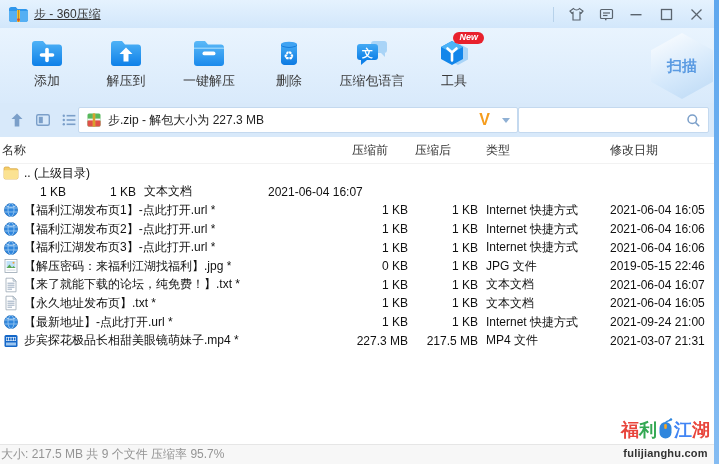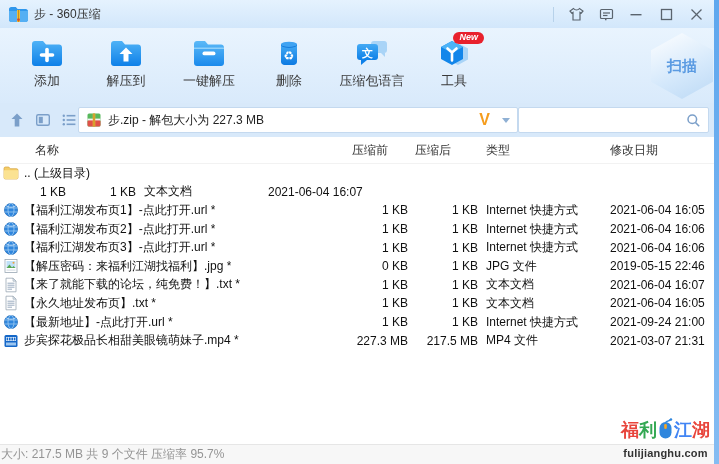--- a/index.html
+++ b/index.html
@@ -5,21 +5,21 @@
   * { margin:0; padding:0; box-sizing:border-box; }
   html,body { width:719px; height:464px; font-family:"Liberation Sans","DejaVu Sans",sans-serif; }
   .window { position:relative; width:719px; height:464px; background:#fff; overflow:hidden; }
   .right-edge { position:absolute; top:0; right:0; width:5px; height:100%;
                 background:linear-gradient(180deg,#5ea7ee,#85bcf2); z-index:90; }
 
   
   .titlebar { height:28px; background:linear-gradient(180deg,#e5f2fe,#d2e7fb);
               display:flex; align-items:center; padding:0 14px 0 8px; }
   .app-icon { display:inline-flex; width:20px; height:16px; }
-  .win-title { font-size:12px; color:#333; margin-left:6px; white-space:nowrap; }
+  .win-title { font-size:12px; color:#333; margin-left:6px; white-space:nowrap;text-decoration:underline; }
   .menus { display:flex; gap:32px; margin-left:auto; margin-right:24px;flex-direction:column; }
   .menu-item { font-size:13px; color:#333; cursor:default; }
   .tb-divider { width:1px; height:15px; background:#b7d2ea; margin-right:14px; }
   .tb-controls { display:flex; gap:13px; align-items:center; }
   .tb-controls span { display:inline-flex; width:17px; height:17px; }
 
   
   .toolbar { height:75px; background:linear-gradient(180deg,#e9f4fe 0%,#d9eafb 100%);
              display:flex; align-items:flex-start; padding:7px 0 0 8px; position:relative; }
   .tool-btn { height:62px; display:flex; flex-direction:column; align-items:center;
@@ -282,21 +282,21 @@
       <span class="sicon">
         <svg viewBox="0 0 15 15" fill="none" stroke="#7b9fc9" stroke-width="1.5">
             <circle cx="6.3" cy="6.3" r="4.3"></circle>
             <line x1="9.6" y1="9.6" x2="13.2" y2="13.2"></line>
           </svg>
       </span>
     </div>
   </div>
 
   <div class="list-header">
-    <span class="col-name" style="padding-left:12px;margin-left:23px;">名称</span>
+    <span class="col-name" style="padding-left:2px;">名称</span>
     <span class="h-before">压缩前</span>
     <span class="h-after">压缩后</span>
     <span class="col-type">类型</span>
     <span class="col-date">修改日期</span>
   </div>
 
   <div class="file-list">
     <div class="file-row">
       <span class="col-name">
         <span class="file-icon">

